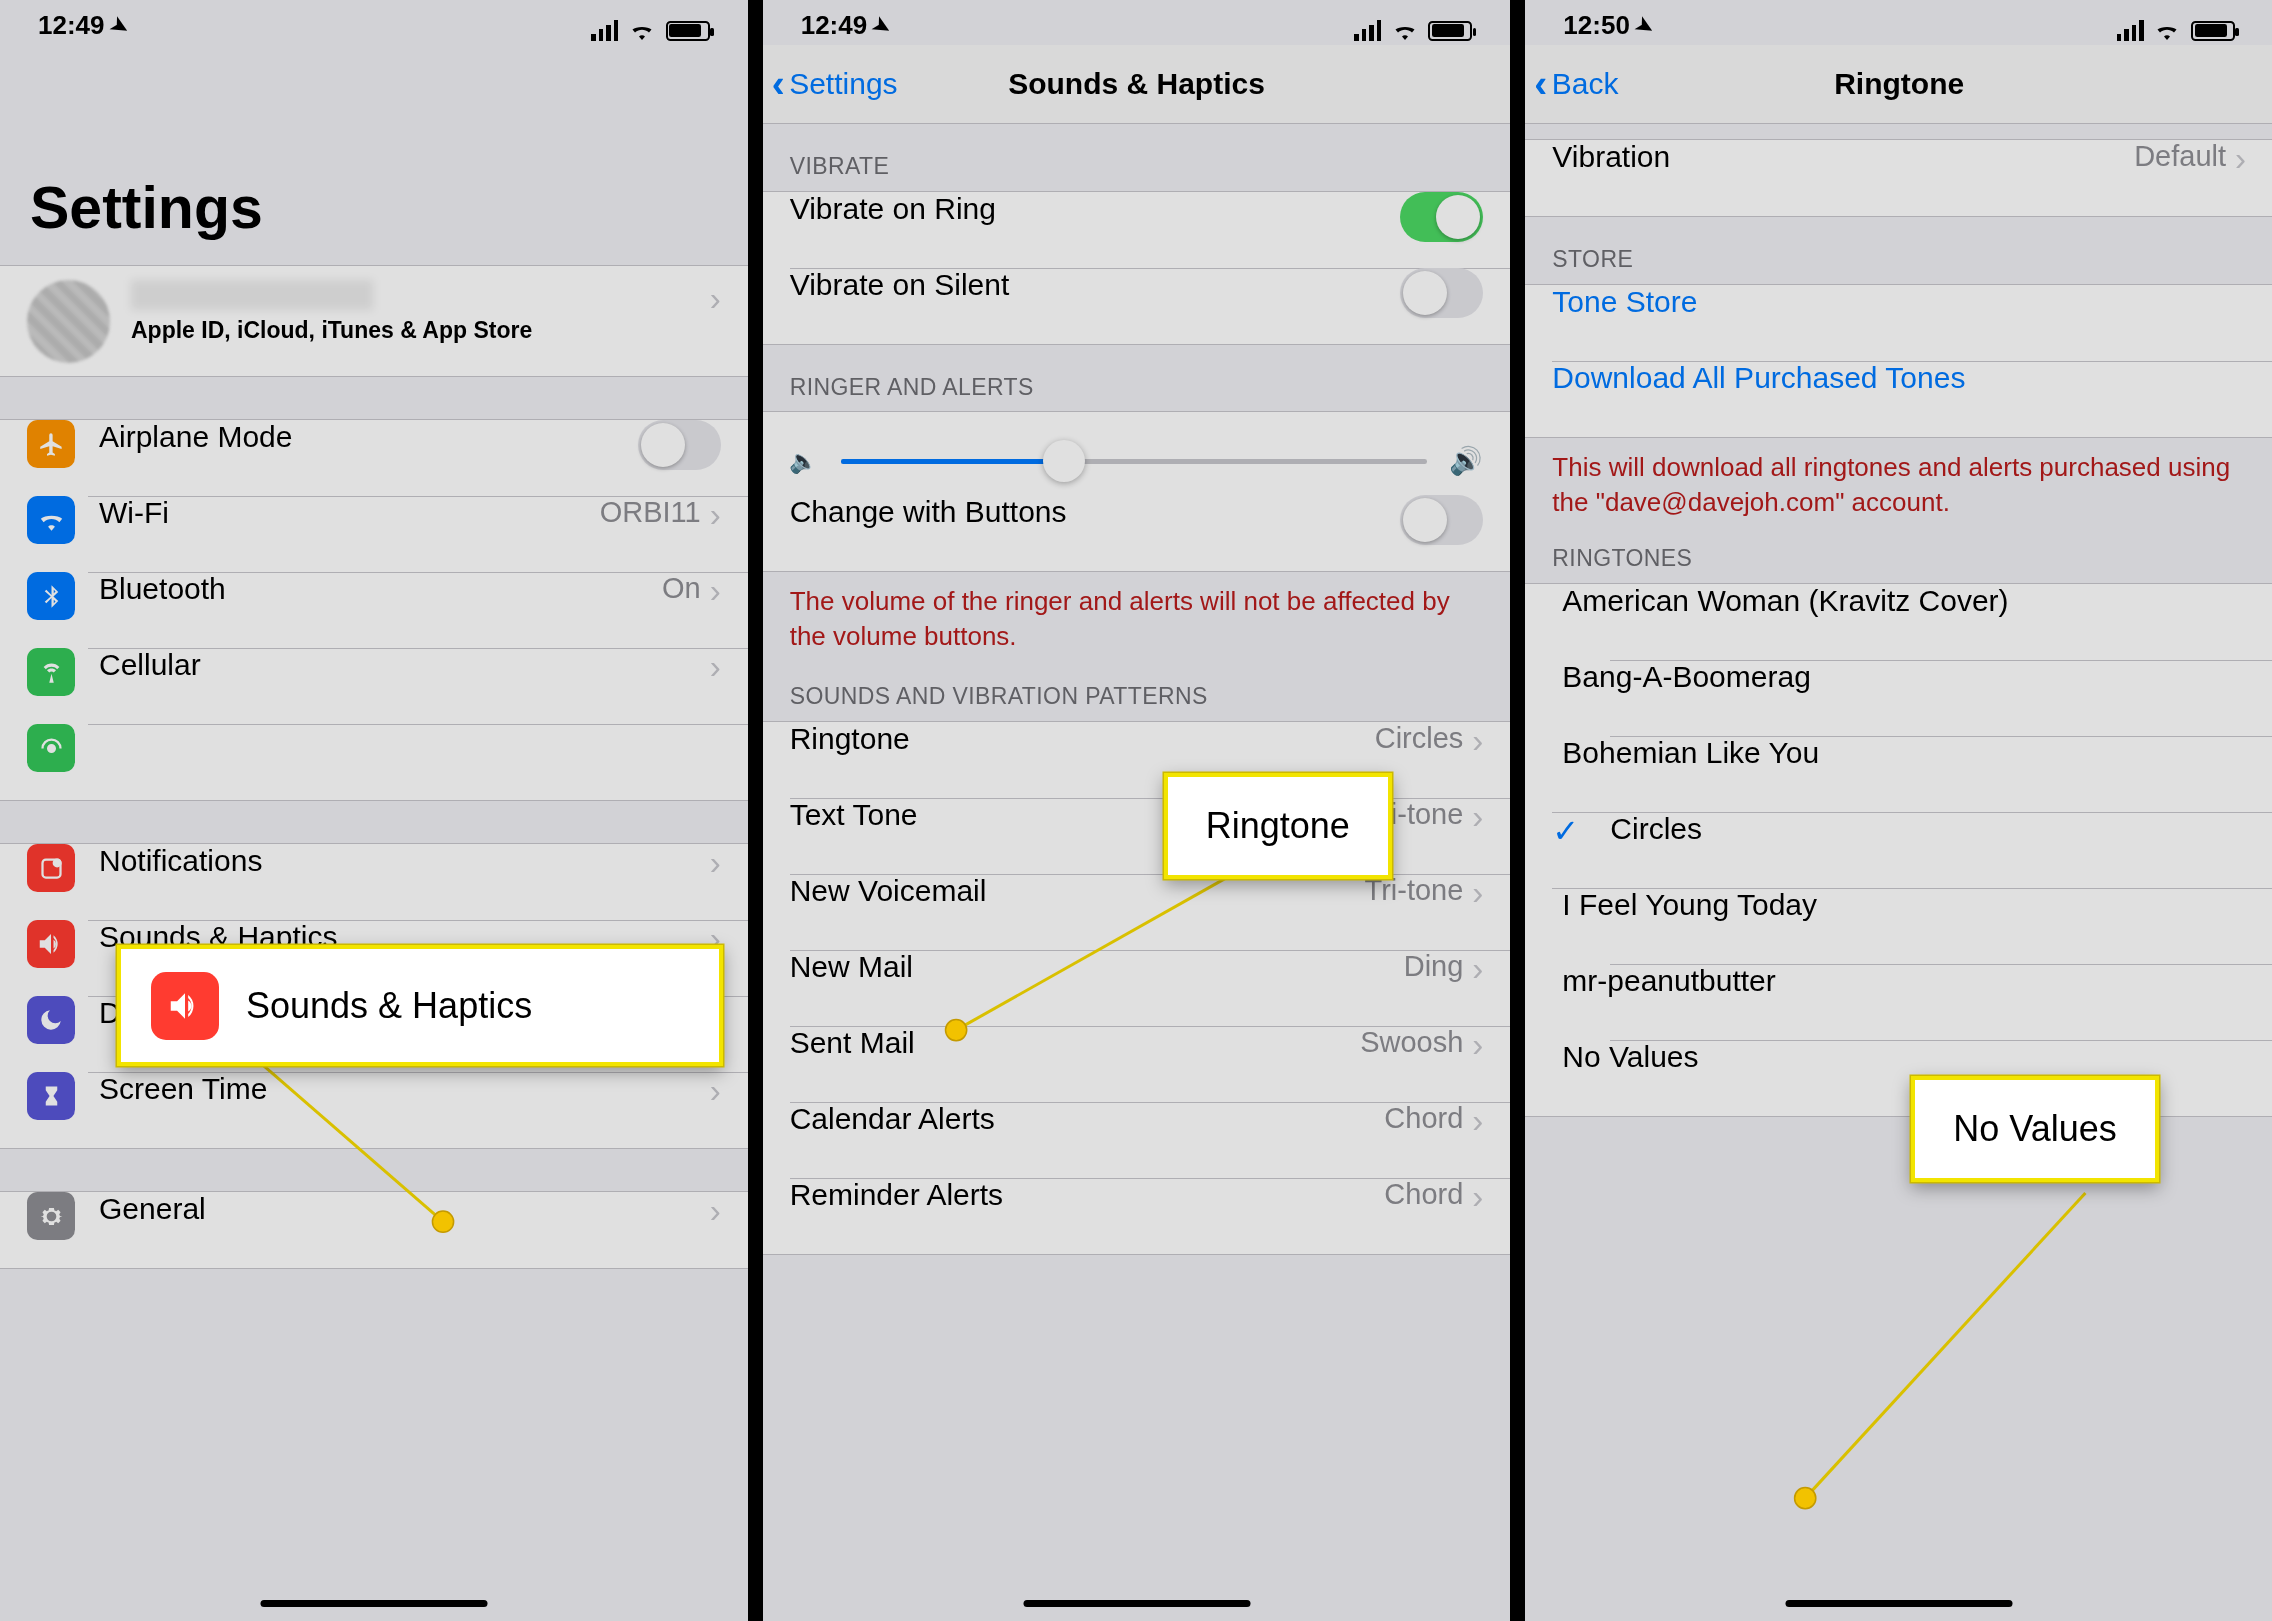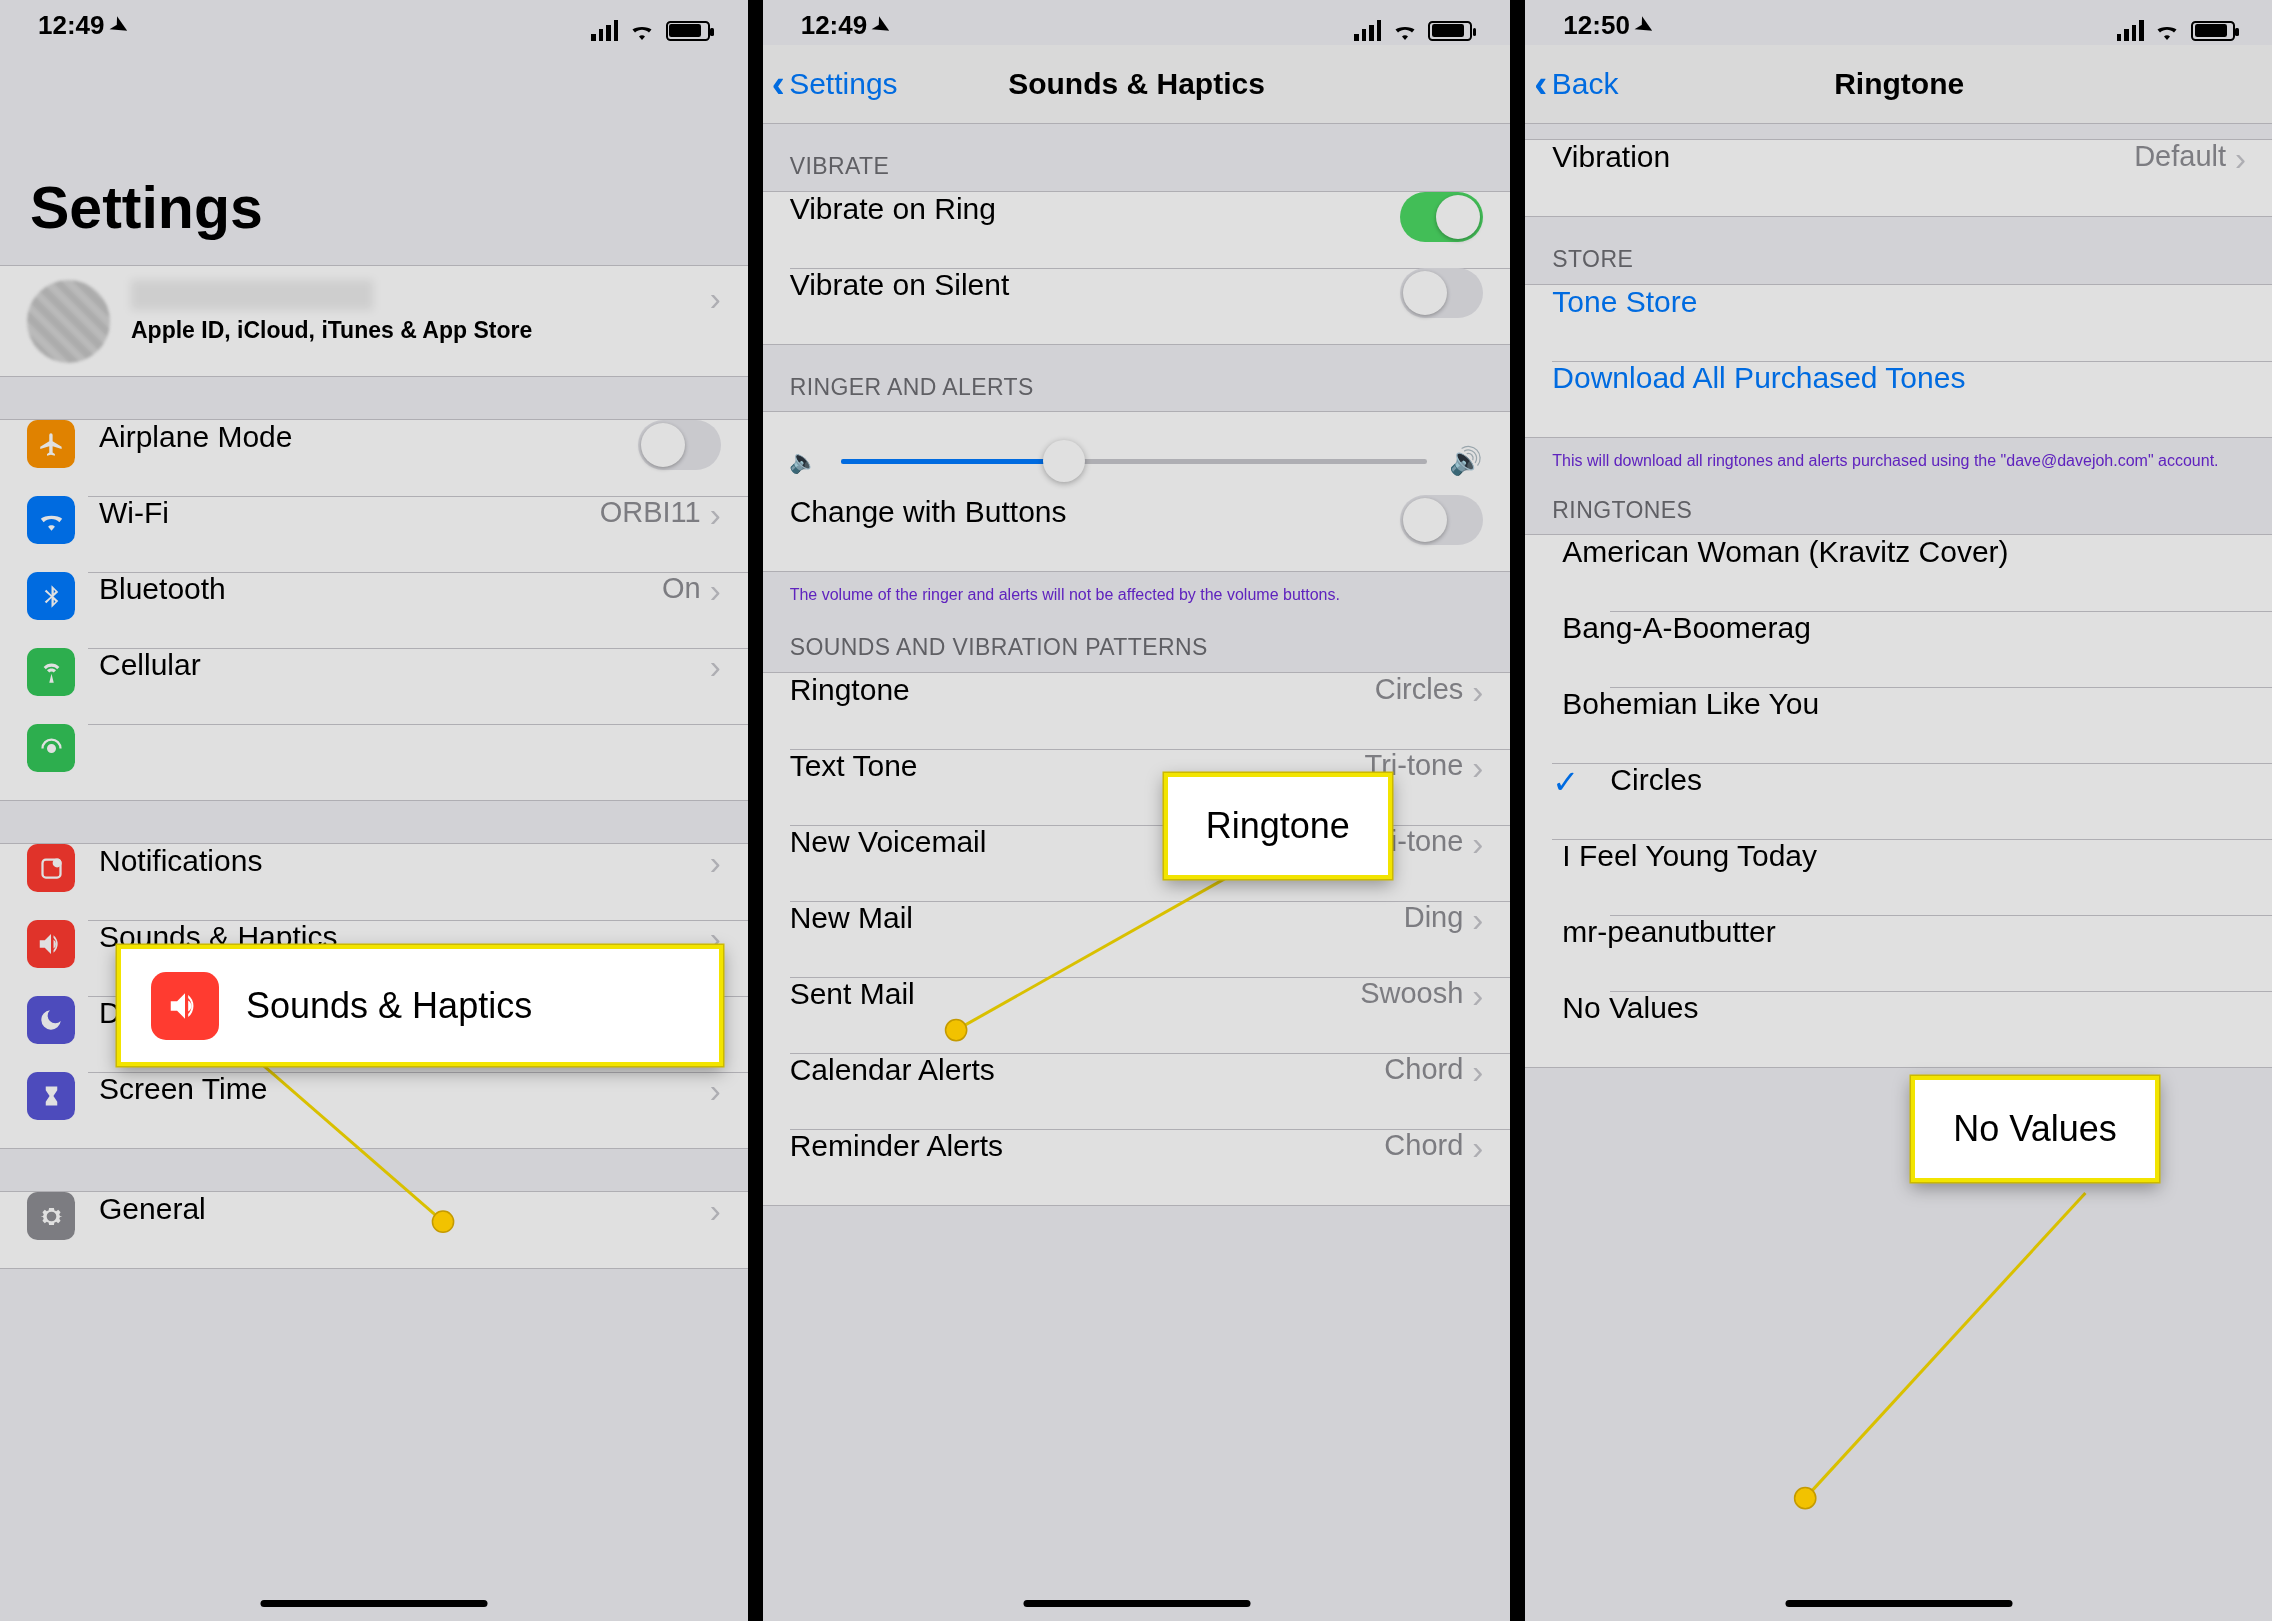--- a/index.html
+++ b/index.html
@@ -62,21 +62,21 @@
     position:relative;
   }
   .nav-back { color:#007aff; font-size:30px; display:flex; align-items:center; gap:3px;}
   .nav-back .chev { font-size:39px; margin-right:1.5px; font-weight:600;}
   .nav-title { position:absolute; left:0; right:0; text-align:center; font-size:30px; font-weight:600;}
   
   .large-title { font-size:59px; font-weight:700; padding: 129px 0 23px 30px; background:#efeff4; }
   
   .content { background:#efeff4; height:100%; overflow:hidden;}
   .group-header { font-size:23px; color:#6d6d72; padding: 29px 27px 10.6px; letter-spacing:0.4px;}
-  .group-footer { font-size:16px; color:#6d28d9; padding: 12px 27px 7.6px; line-height:1.35;}
+  .group-footer { font-size:26px; color:#b91c1c; padding: 12px 27px 7.6px; line-height:1.35;}
   .cell-group { background:#fff; border-top:0.8px solid #c8c7cc; border-bottom:0.8px solid #c8c7cc;}
   .cell {
     min-height:76px;
     display:flex;
     align-items:flex-start;
     padding:0 27px 0 27px;
     font-size:30px;
     position:relative;
     background:#fff;
     border-radius:26px;

